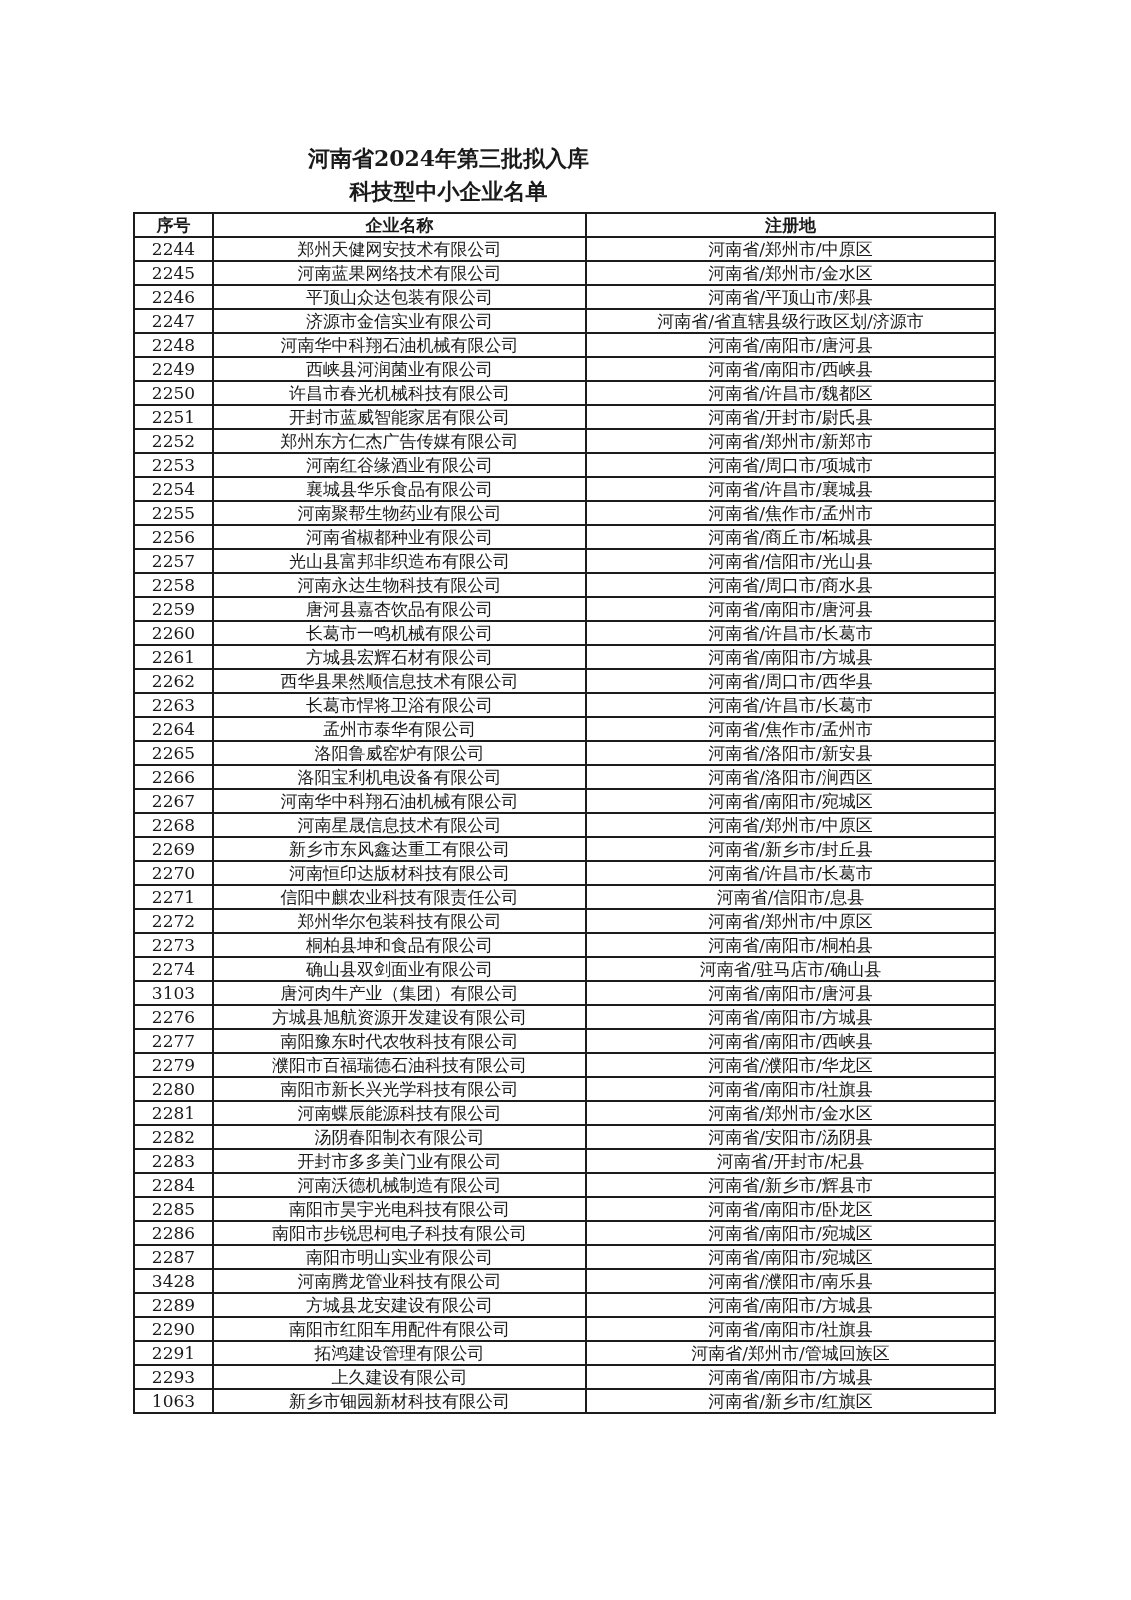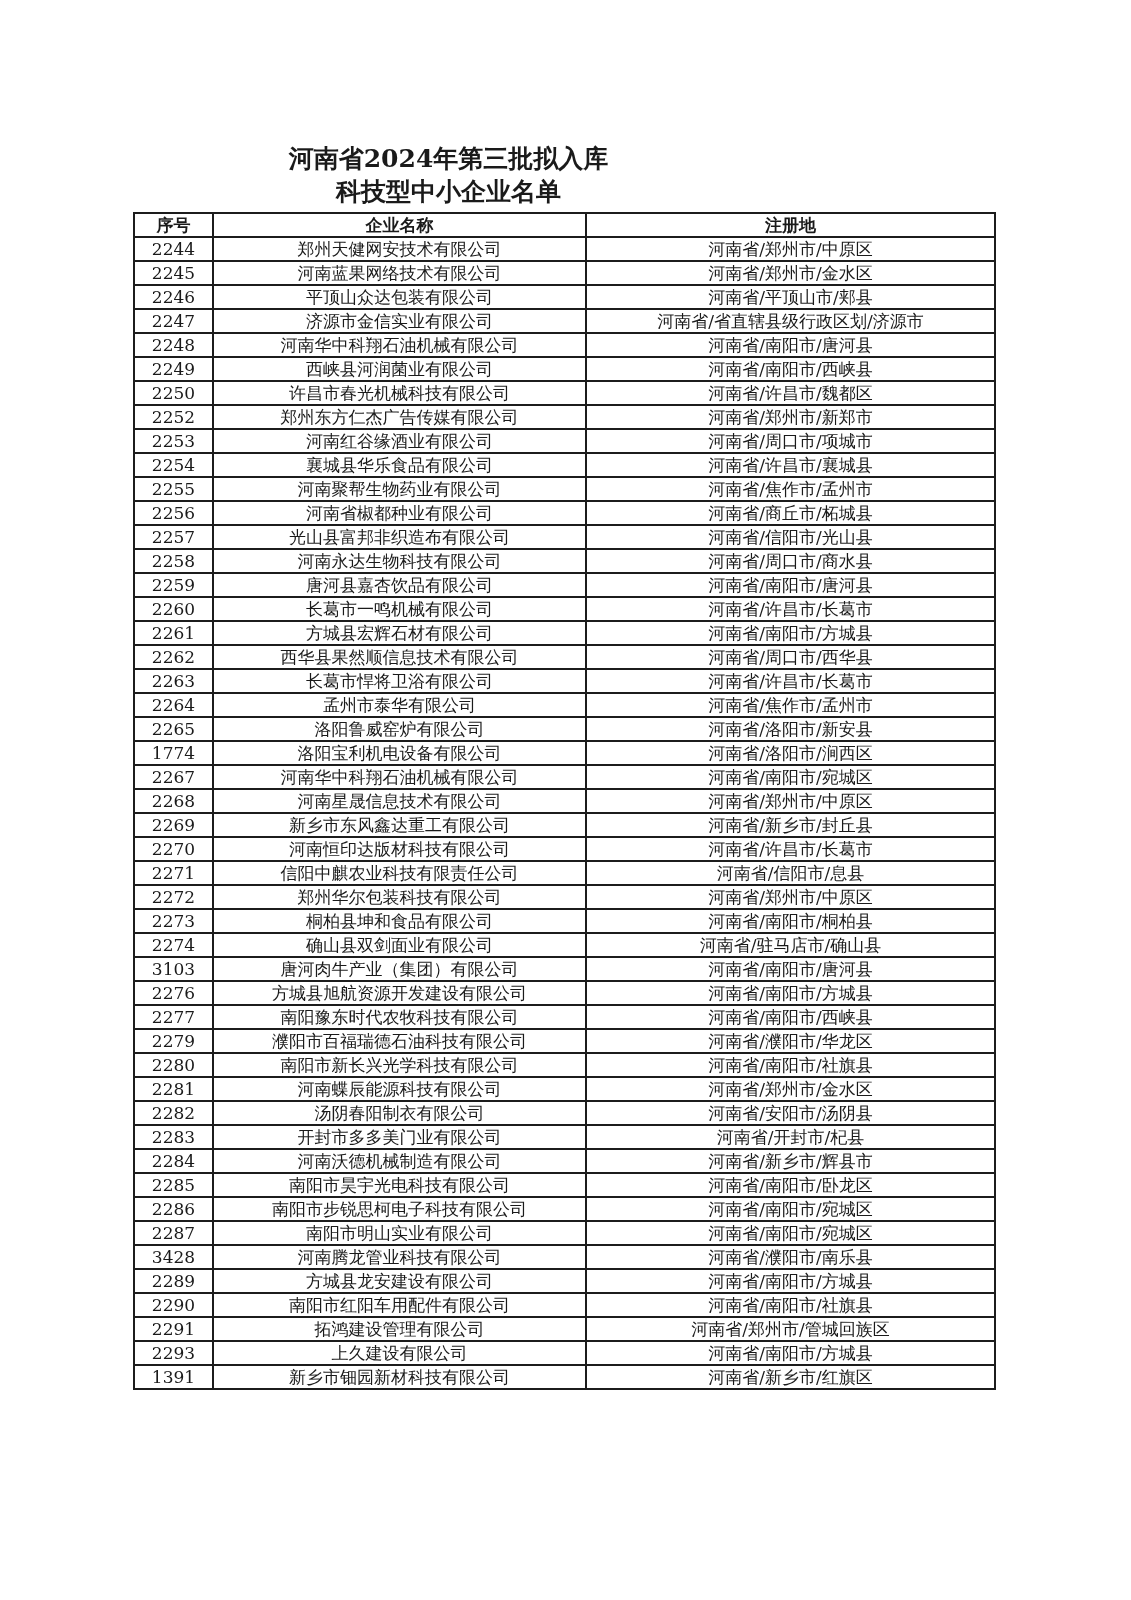--- a/index.html
+++ b/index.html
@@ -16,21 +16,21 @@
     color: #1a1a1a;
     overflow: hidden;
   }
   .doc-title {
     position: absolute;
     top: 142px;
     left: 0;
     width: 897px;
     text-align: center;
     font-weight: bold;
-    font-size: 25px;
+    font-size: 22px;
     line-height: 33px;
     color: #1a1a1a;
   }
   table.roster {
     position: absolute;
     top: 212px;
     left: 133px;
     width: 861px;
     border-collapse: collapse;
     table-layout: fixed;
@@ -109,20 +109,25 @@
           <td>2249</td>
           <td>西峡县河润菌业有限公司</td>
           <td>河南省/南阳市/西峡县</td>
         </tr>
         <tr>
           <td>2250</td>
           <td>许昌市春光机械科技有限公司</td>
           <td>河南省/许昌市/魏都区</td>
         </tr>
         <tr>
+          <td>2251</td>
+          <td>开封市蓝威智能家居有限公司</td>
+          <td>河南省/开封市/尉氏县</td>
+        </tr>
+        <tr>
           <td>2252</td>
           <td>郑州东方仁杰广告传媒有限公司</td>
           <td>河南省/郑州市/新郑市</td>
         </tr>
         <tr>
           <td>2253</td>
           <td>河南红谷缘酒业有限公司</td>
           <td>河南省/周口市/项城市</td>
         </tr>
         <tr>
@@ -179,21 +184,21 @@
           <td>2264</td>
           <td>孟州市泰华有限公司</td>
           <td>河南省/焦作市/孟州市</td>
         </tr>
         <tr>
           <td>2265</td>
           <td>洛阳鲁威窑炉有限公司</td>
           <td>河南省/洛阳市/新安县</td>
         </tr>
         <tr>
-          <td>1774</td>
+          <td>2266</td>
           <td>洛阳宝利机电设备有限公司</td>
           <td>河南省/洛阳市/涧西区</td>
         </tr>
         <tr>
           <td>2267</td>
           <td>河南华中科翔石油机械有限公司</td>
           <td>河南省/南阳市/宛城区</td>
         </tr>
         <tr>
           <td>2268</td>
@@ -309,19 +314,19 @@
           <td>2291</td>
           <td>拓鸿建设管理有限公司</td>
           <td>河南省/郑州市/管城回族区</td>
         </tr>
         <tr>
           <td>2293</td>
           <td>上久建设有限公司</td>
           <td>河南省/南阳市/方城县</td>
         </tr>
         <tr>
-          <td>1391</td>
+          <td>1063</td>
           <td>新乡市钿园新材科技有限公司</td>
           <td>河南省/新乡市/红旗区</td>
         </tr>
       </tbody>
   </table>
 </div>
 
 </body></html>

